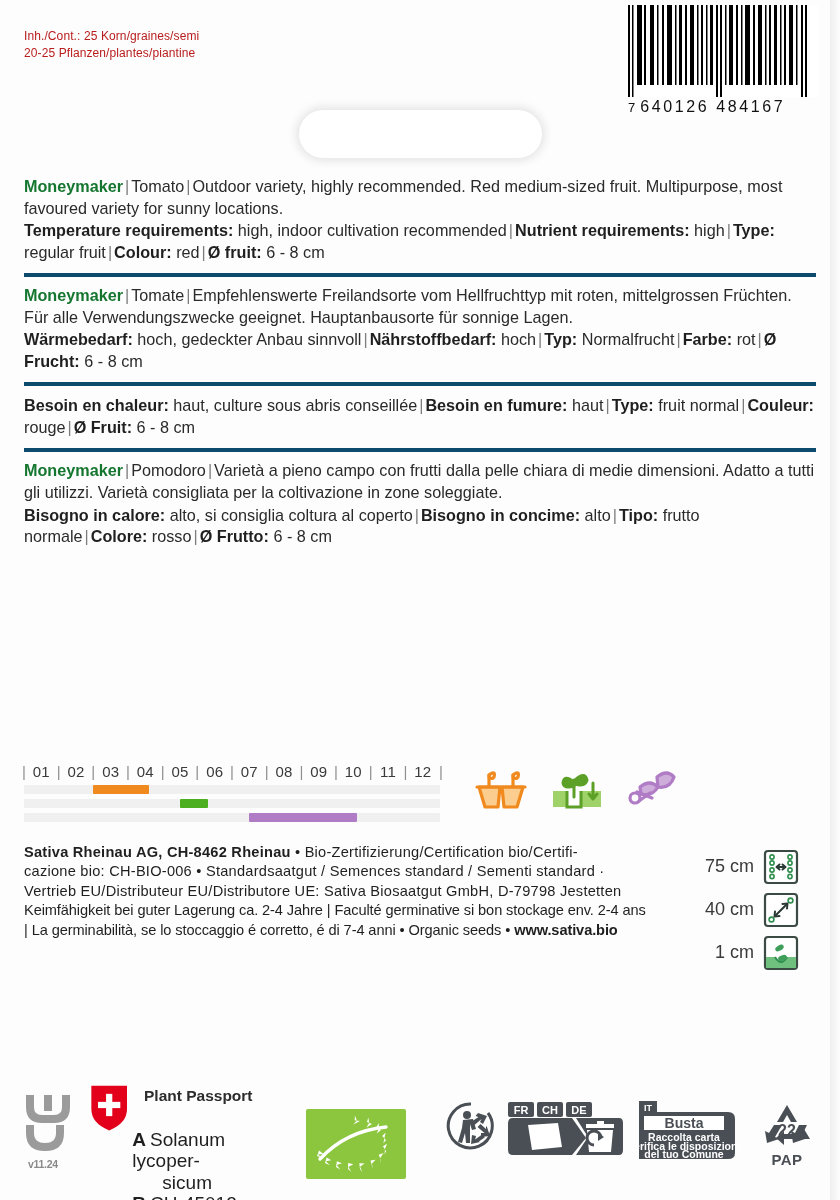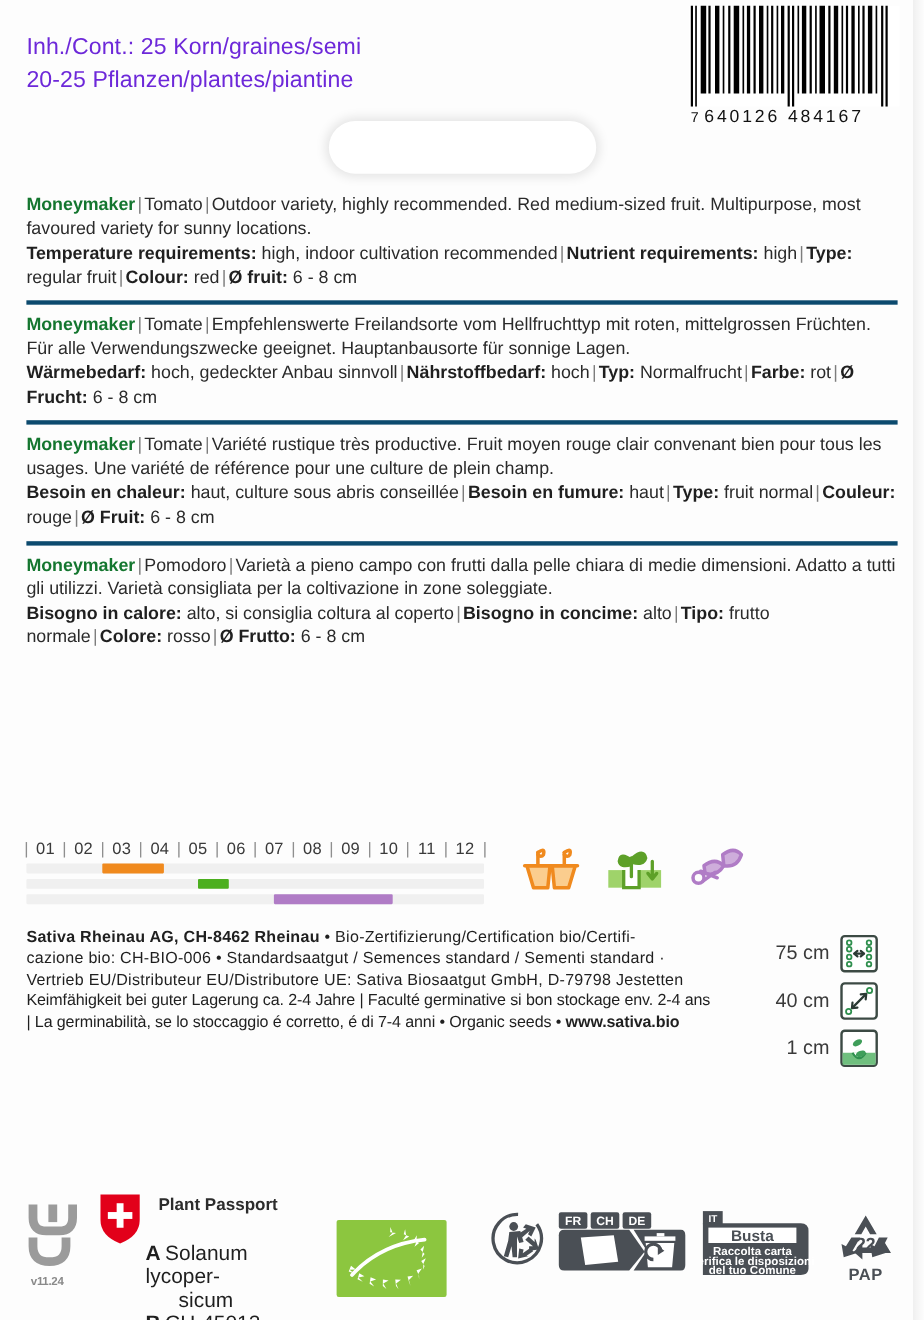--- a/index.html
+++ b/index.html
@@ -17,21 +17,21 @@
     padding: 0;
   }
   .edge-right {
     position: absolute; top: 0; right: 0;
     width: 10px; height: 1200px;
     background: linear-gradient(to right, rgba(0,0,0,0.055), rgba(0,0,0,0.0));
   }
 
   
   .top-row { position: relative; padding: 28px 24px 0 24px; height: 160px; }
-  .content-lines { font-size: 21px; line-height: 1.42; color: #6d28d9; letter-spacing: .1px; }
+  .content-lines { font-size: 12px; line-height: 1.42; color: #b91c1c; letter-spacing: .1px; }
   .content-lines div { white-space: nowrap; }
 
   .barcode-box {
     position: absolute; top: 5px; right: 22px;
     width: 192px;
   }
   .barcode-bars { height: 92px; width: 192px; display: block; }
   .barcode-digits {
     font-family: "Liberation Sans", sans-serif;
     font-size: 16px; letter-spacing: 2.6px;
@@ -205,23 +205,20 @@
         <span class="lbl">Wärmebedarf:</span>
         <span>hoch, gedeckter Anbau sinnvoll</span><span class="sep">|</span><span class="lbl">Nährstoffbedarf:</span>
         <span>hoch</span><span class="sep">|</span><span class="lbl">Typ:</span>
         <span>Normalfrucht</span><span class="sep">|</span><span class="lbl">Farbe:</span>
         <span>rot</span><span class="sep">|</span><span class="lbl">Ø Frucht:</span>
         <span>6 - 8 cm</span>
       </div>
     </div>
 
     <div class="lang-block">
-      <div class="lang-para">
-        <span class="varname">Moneymaker</span><span class="sep">|</span><span>Tomate</span><span class="sep">|</span><span>Variété rustique très productive. Fruit moyen rouge clair convenant bien pour tous les usages. Une variété de référence pour une culture de plein champ.</span>
-      </div>
       <div class="lang-specs">
         <span class="lbl">Besoin en chaleur:</span>
         <span>haut, culture sous abris conseillée</span><span class="sep">|</span><span class="lbl">Besoin en fumure:</span>
         <span>haut</span><span class="sep">|</span><span class="lbl">Type:</span>
         <span>fruit normal</span><span class="sep">|</span><span class="lbl">Couleur:</span>
         <span>rouge</span><span class="sep">|</span><span class="lbl">Ø Fruit:</span>
         <span>6 - 8 cm</span>
       </div>
     </div>
 

